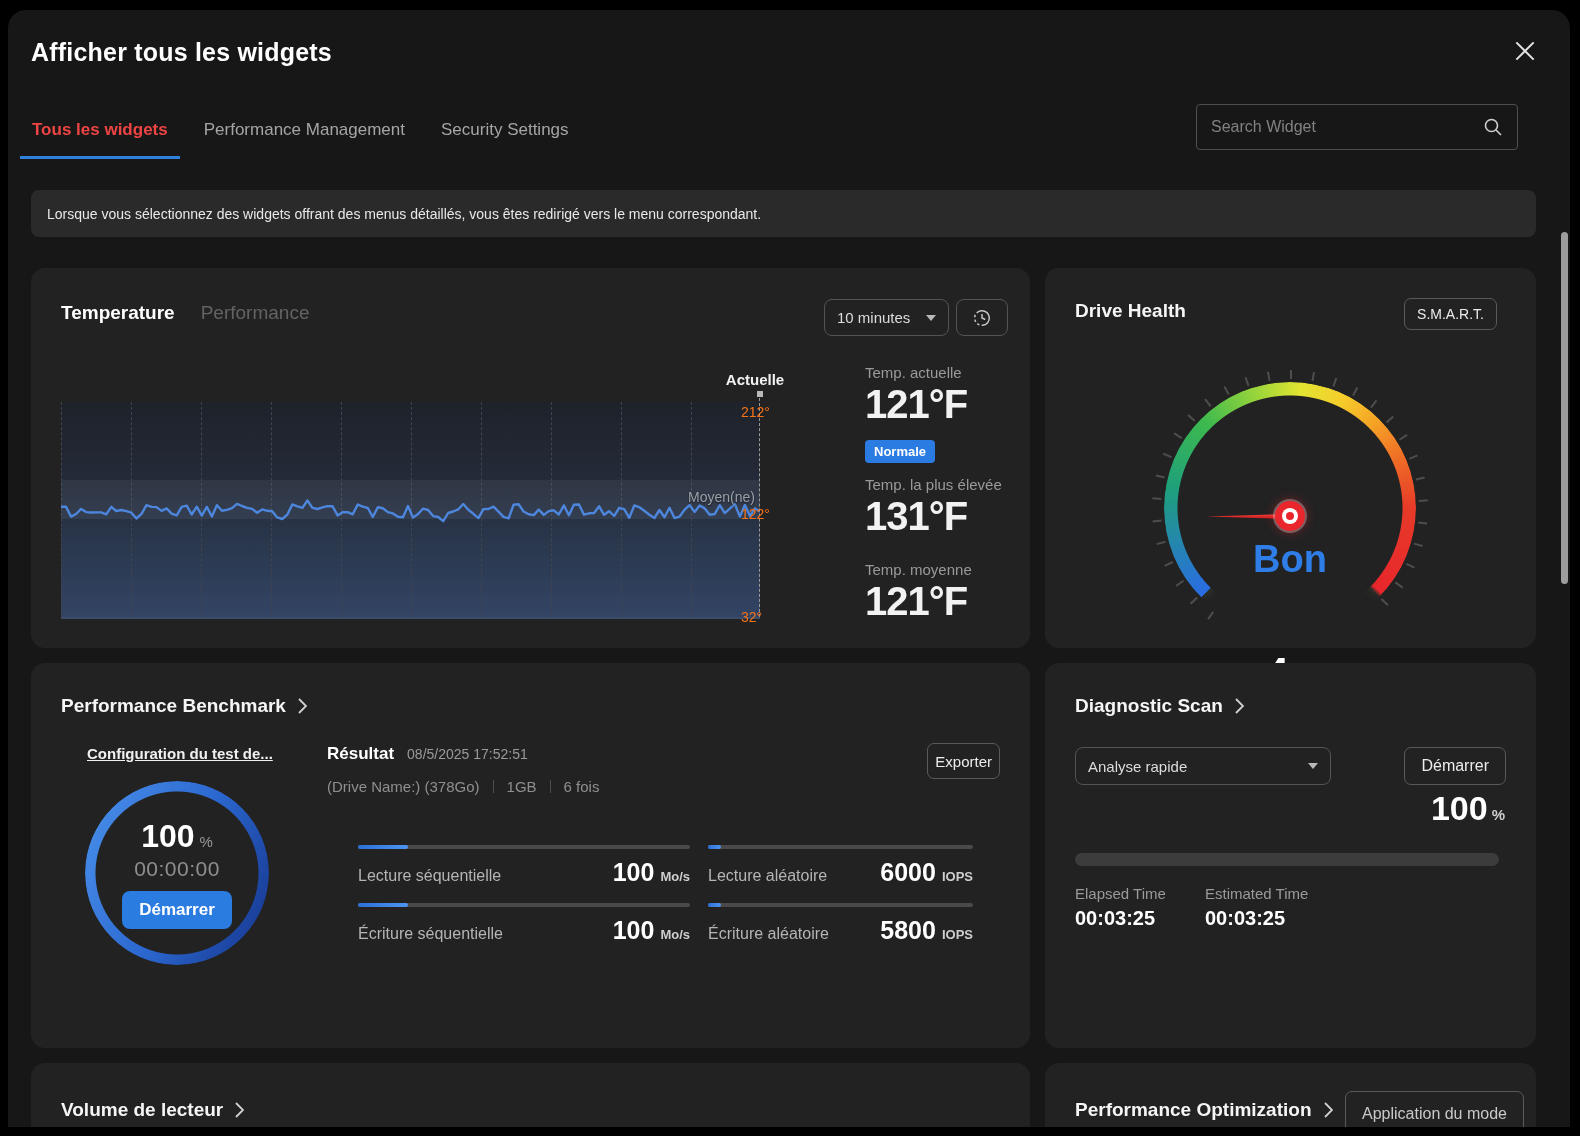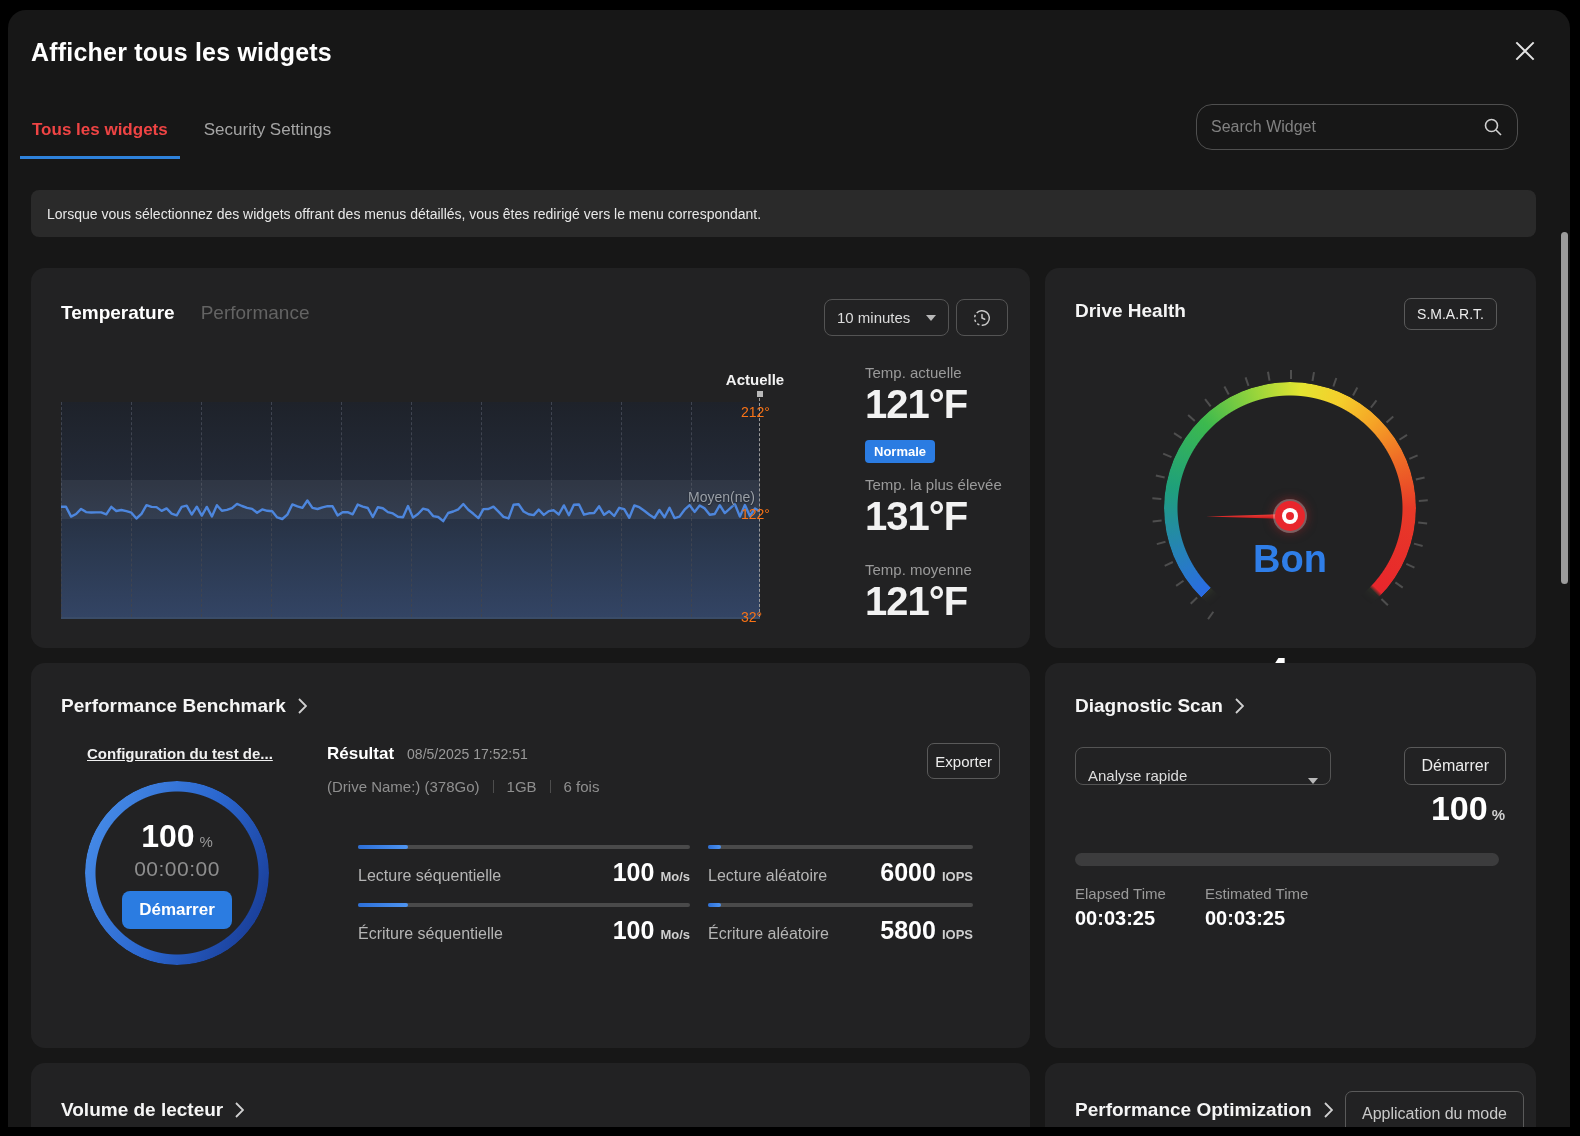--- a/index.html
+++ b/index.html
@@ -7,21 +7,21 @@
   .modal { position:absolute; left:8px; top:10px; width:1562px; height:1117px;
            background:#171717; border-radius:18px 18px 0 0; overflow:hidden; }
 
   
   .hd-title { position:absolute; left:23px; top:28px; font-size:25px; font-weight:700; color:#fff; letter-spacing:.2px; }
   .close-btn { position:absolute; right:32px; top:28px; width:26px; height:26px; cursor:pointer; }
   .tabs-row { position:absolute; left:12px; top:104px; display:flex; gap:12px; }
   .tab { padding:6px 12px 16px 12px; font-size:17px; color:#a5a5a5; cursor:pointer; border-bottom:3px solid transparent; }
   .tab.active { color:#ef4444; font-weight:700; border-bottom-color:#2e82dc; }
   .search-box { position:absolute; left:1188px; top:94px; width:322px; height:46px; border:1px solid #4f4f4f;
-                border-radius:16px; display:flex; align-items:center; padding:0 14px; gap:19px; background:transparent; }
+                border-radius:4px; display:flex; align-items:center; padding:0 14px; gap:19px; background:transparent; }
   .search-box input { flex:1; background:transparent; border:none; outline:none; color:#dcdcdc; font-size:16px; }
   .search-box input::placeholder { color:#818181; }
   .banner { position:absolute; left:23px; top:180px; width:1505px; height:47px; background:#2a2a2a;
             border-radius:8px; display:flex; align-items:center; padding:0 16px; font-size:14px; color:#e8e8e8; }
 
   
   .card { position:absolute; background:#222223; border-radius:14px; }
   #card-temp   { left:23px;   top:258px;  width:999px; height:380px; }
   #card-health { left:1037px; top:258px;  width:491px; height:380px; }
   #card-bench  { left:23px;   top:653px;  width:999px; height:385px; }
@@ -123,21 +123,21 @@
   .mtrack { position:relative; width:100%; height:4px; border-radius:2px; background:#4a4a4a; }
   .mfill { position:absolute; left:0; top:0; bottom:0; border-radius:2px;
            background:linear-gradient(90deg,#2c6fd8,#4e94f0); }
   .mrow { display:flex; justify-content:space-between; align-items:baseline; margin-top:9px; }
   .mlabel { font-size:16px; color:#b5b5b5; }
   .mval { display:flex; align-items:baseline; gap:6px; }
   .mnum { font-size:25px; font-weight:700; color:#fff; }
   .munit { font-size:13px; font-weight:700; color:#cfcfcf; }
 
   
-  .dg-dd { position:absolute; left:30px; top:84px; width:256px; height:38px;align-items:flex-end; }
+  .dg-dd { position:absolute; left:30px; top:84px; width:256px; height:38px; }
   .dg-start { position:absolute; right:30px; top:84px; height:38px; padding:0 16px; font-size:16px; }
   .dg-pct { position:absolute; right:31px; top:126px; display:flex; align-items:baseline; gap:4px; }
   .dg-pct .n { font-size:34px; font-weight:700; color:#fff; }
   .dg-pct .s { font-size:15px; font-weight:700; color:#d0d0d0; }
   .dg-bar { position:absolute; left:30px; right:37px; top:190px; height:13px; border-radius:7px; background:#3c3c3d; }
   .dg-lab { position:absolute; top:222px; font-size:15px; color:#9a9a9a; }
   .dg-val { position:absolute; top:244px; font-size:20px; font-weight:700; color:#fff; }
 
   
   #card-vol .card-title, #card-opt .card-title { top:36px; }
@@ -151,20 +151,21 @@
 <div class="modal">
 
   <div class="hd-title">Afficher tous les widgets</div>
 
   <svg class="close-btn" viewBox="0 0 24 24">
     <path d="M4 4 L20 20 M20 4 L4 20" stroke="#e3e3e3" stroke-width="1.8" fill="none"></path>
   </svg>
 
   <div class="tabs-row" id="tabs-row">
       <div class="tab active">Tous les widgets</div>
+      <div class="tab">Performance Management</div>
       <div class="tab">Security Settings</div>
     </div>
 
   <div class="search-box">
     <input type="text" placeholder="Search Widget" style="">
     <svg width="20" height="20" viewBox="0 0 20 20">
       <circle cx="8.5" cy="8.5" r="6" stroke="#cfcfcf" stroke-width="1.6" fill="none"></circle>
       <line x1="13" y1="13" x2="18" y2="18" stroke="#cfcfcf" stroke-width="1.6"></line>
     </svg>
   </div>

